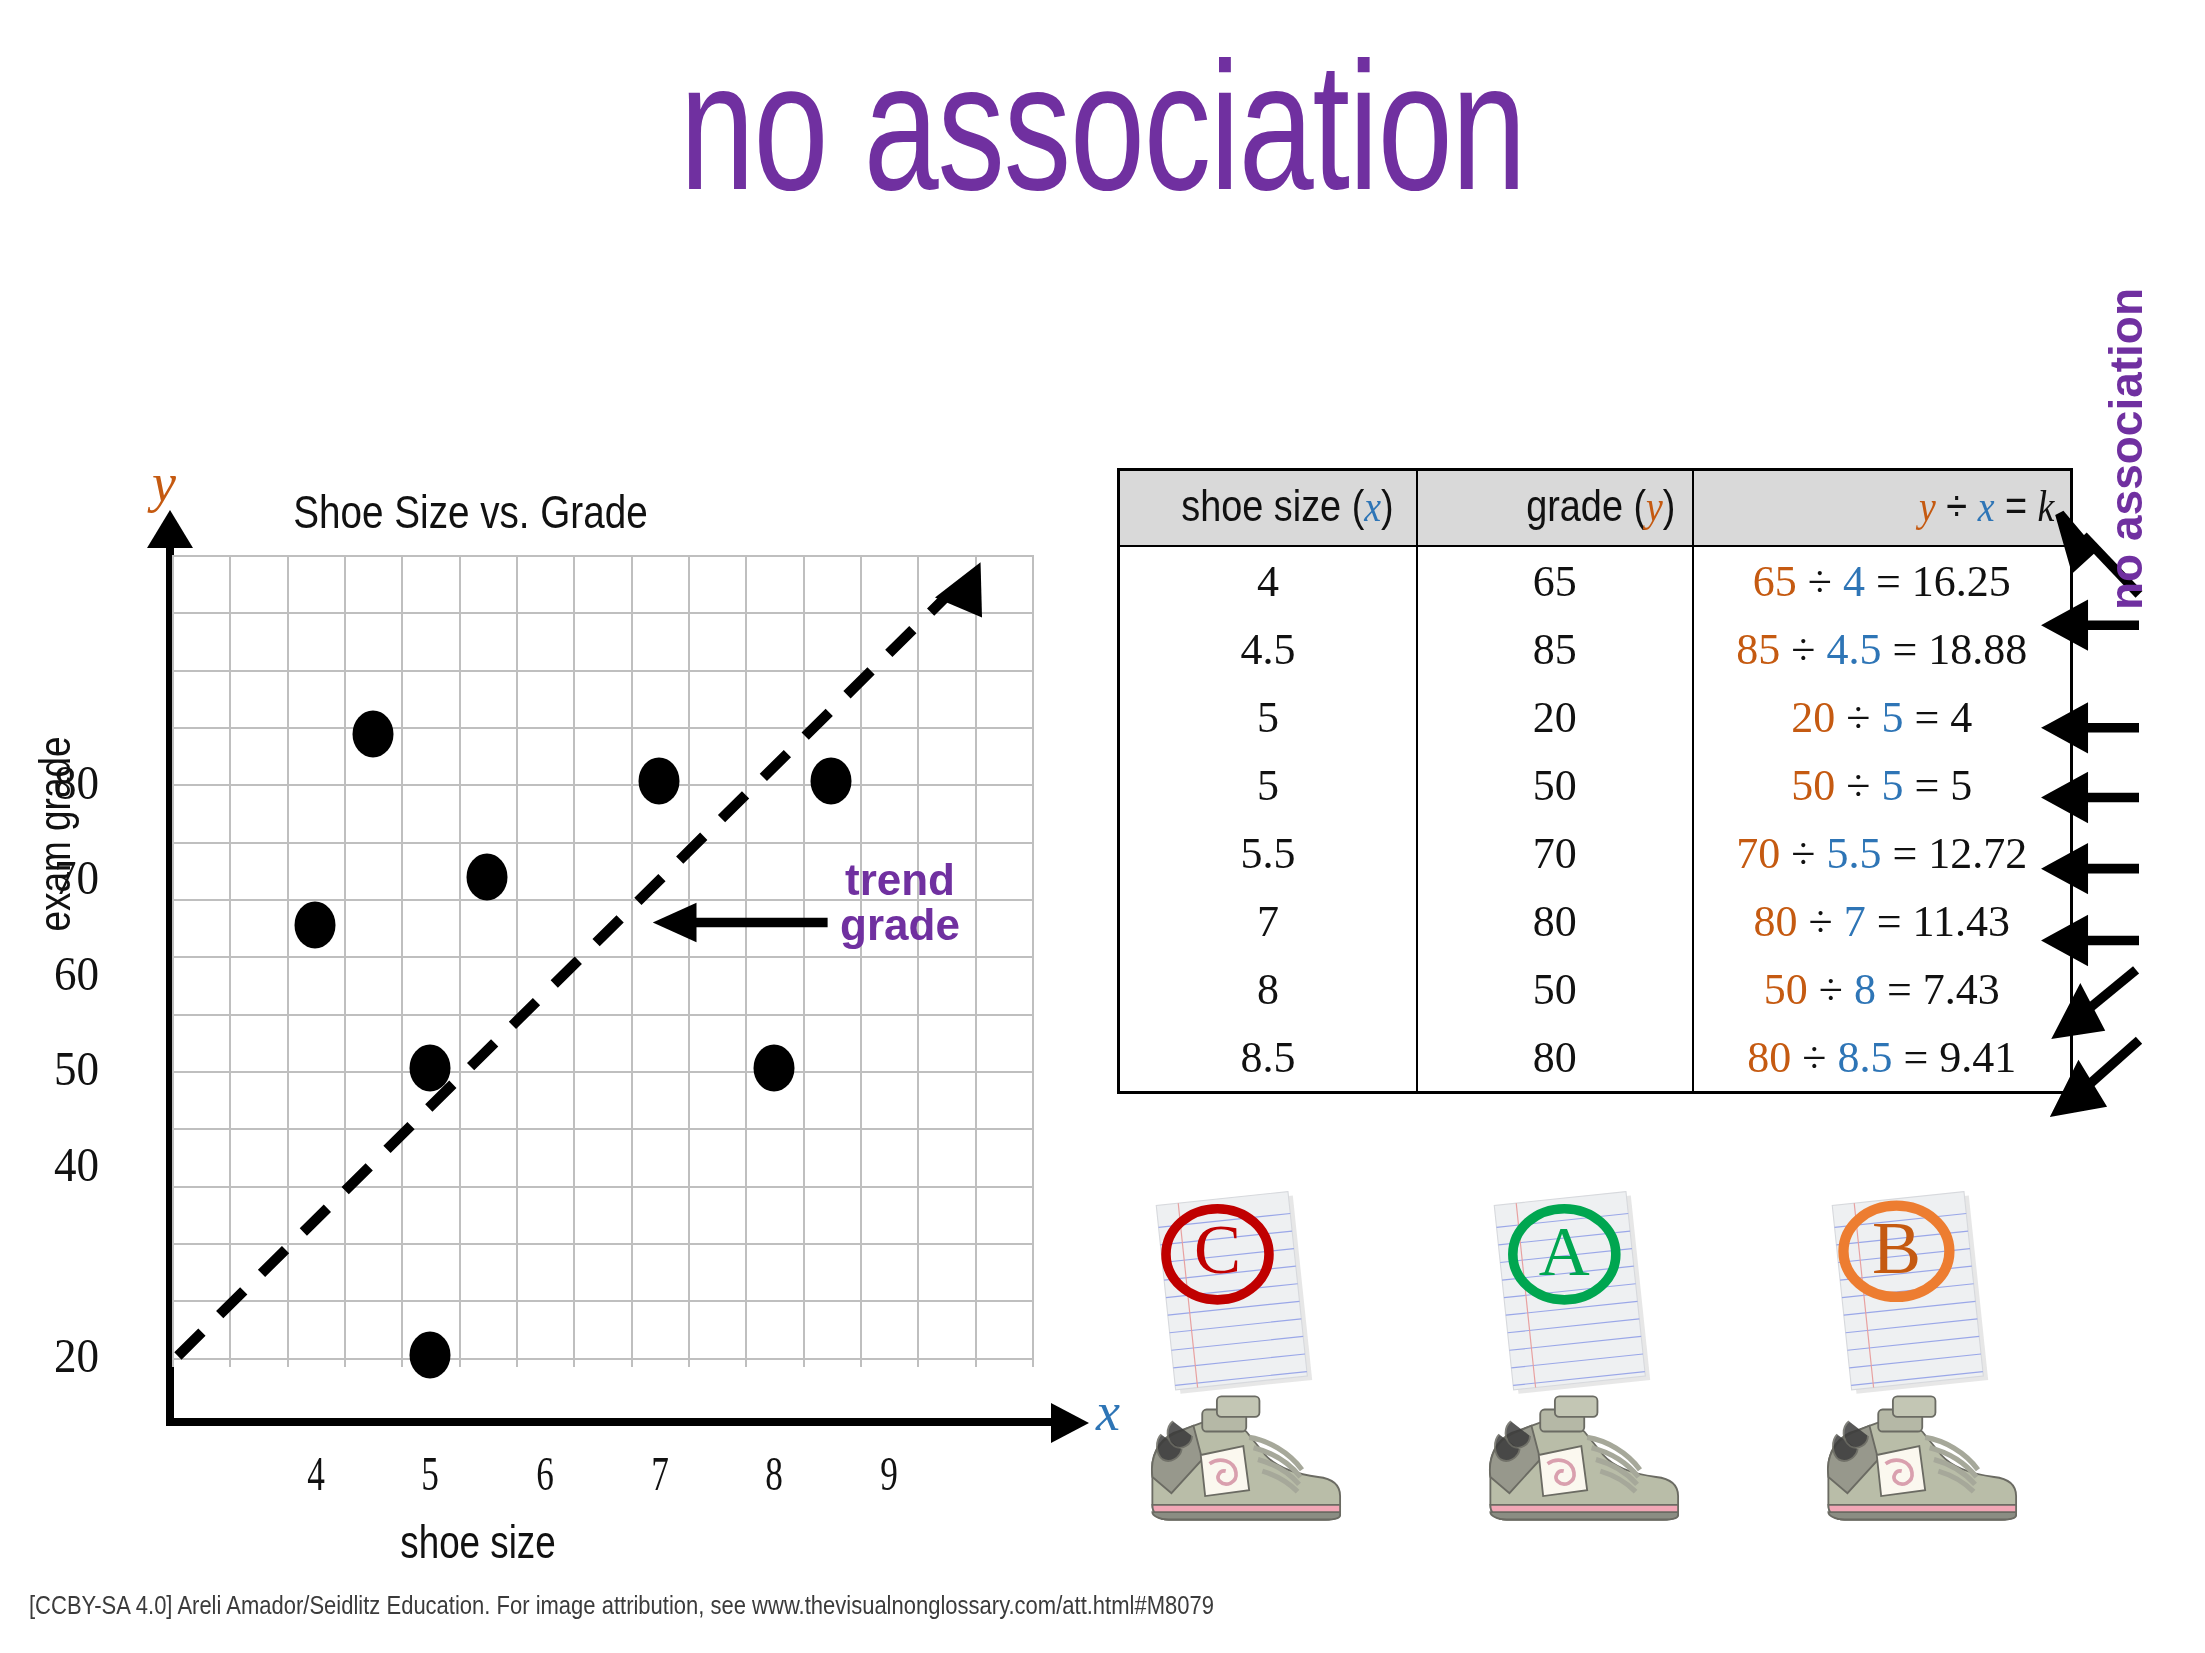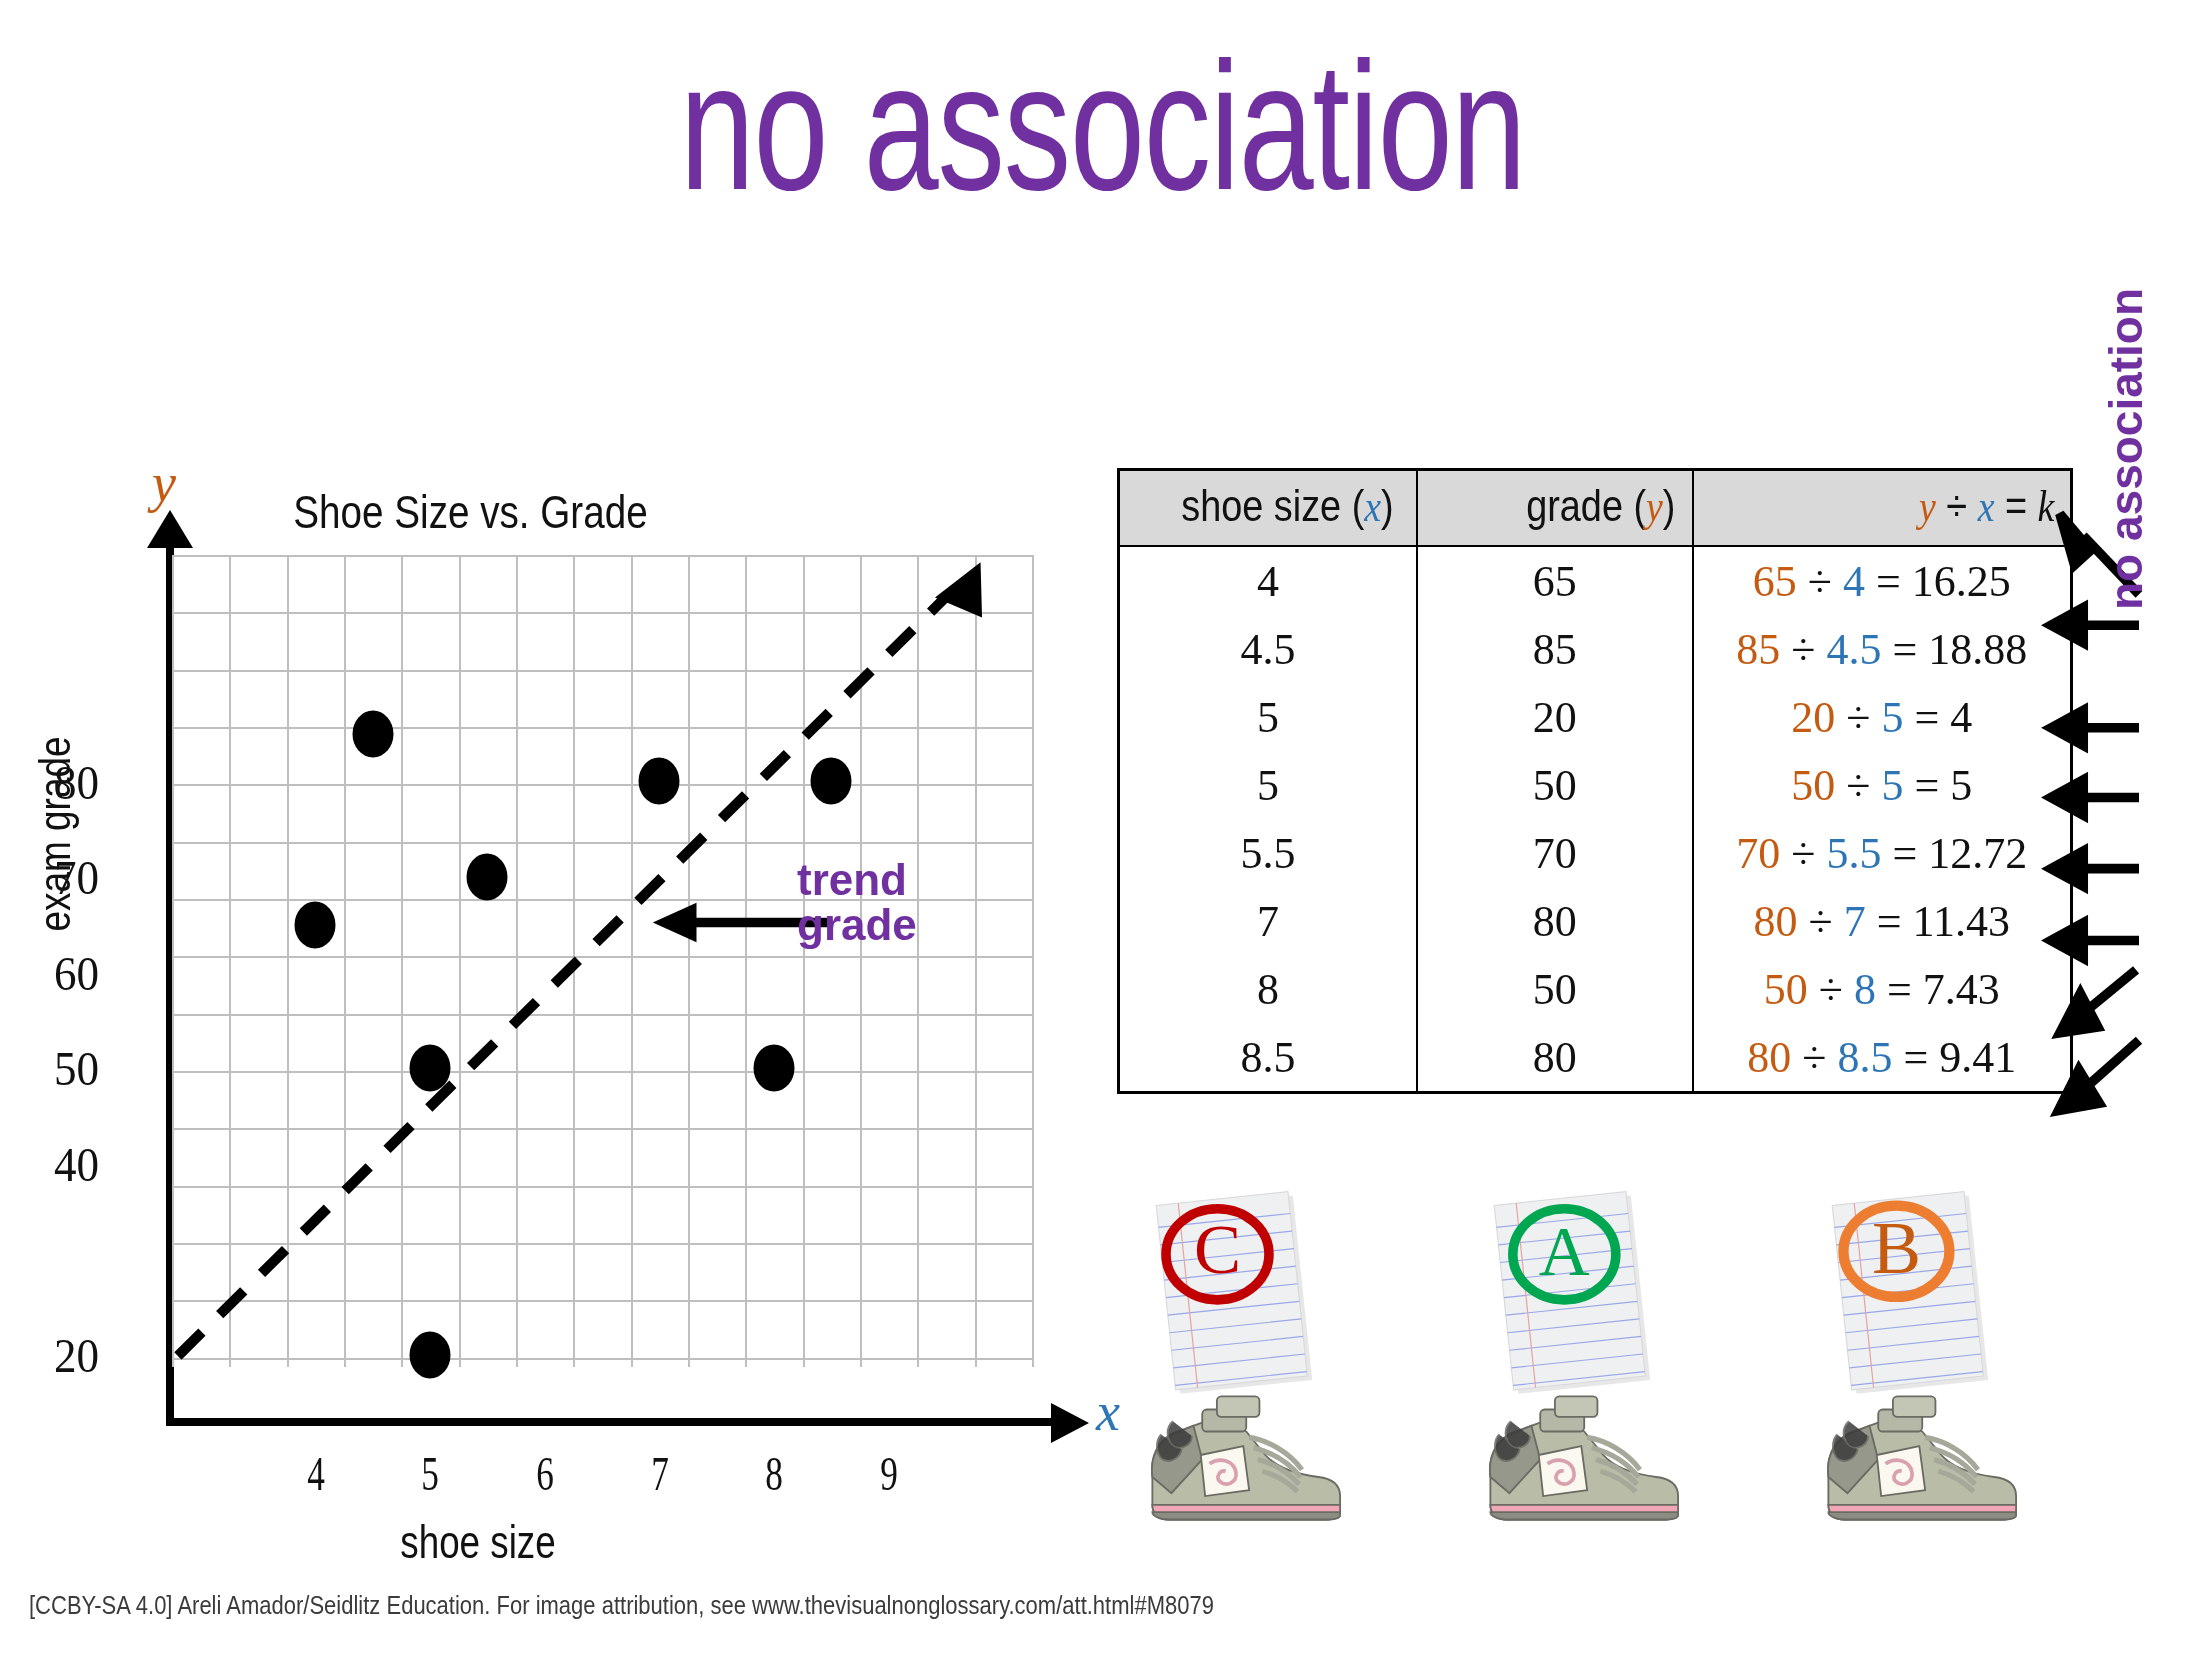--- a/index.html
+++ b/index.html
@@ -91,21 +91,21 @@
   }
 
   .dot{
     position:absolute;width:41px;height:47px;border-radius:50%;
     background:#000;transform:translate(-50%,-50%);
   }
 
   .trend-svg{position:absolute;left:0;top:0;width:860px;height:812px;overflow:visible;}
 
   .trend-label{
-    position:absolute;left:768px;top:401px;width:206px;text-align:left;
+    position:absolute;left:768px;top:401px;width:206px;text-align:center;
     font-size:44px;font-weight:bold;color:#7030A0;line-height:1.03;
     font-family:"Liberation Sans",sans-serif;
   }
   .trend-arrow-svg{position:absolute;left:610px;top:441px;width:198px;height:51px;overflow:visible;}
 
   
   #table-block{position:absolute;left:1117px;top:468px;width:956px;}
   table.k-table{
     border-collapse:collapse;width:956px;
     border:3.7px solid #000;table-layout:fixed;

